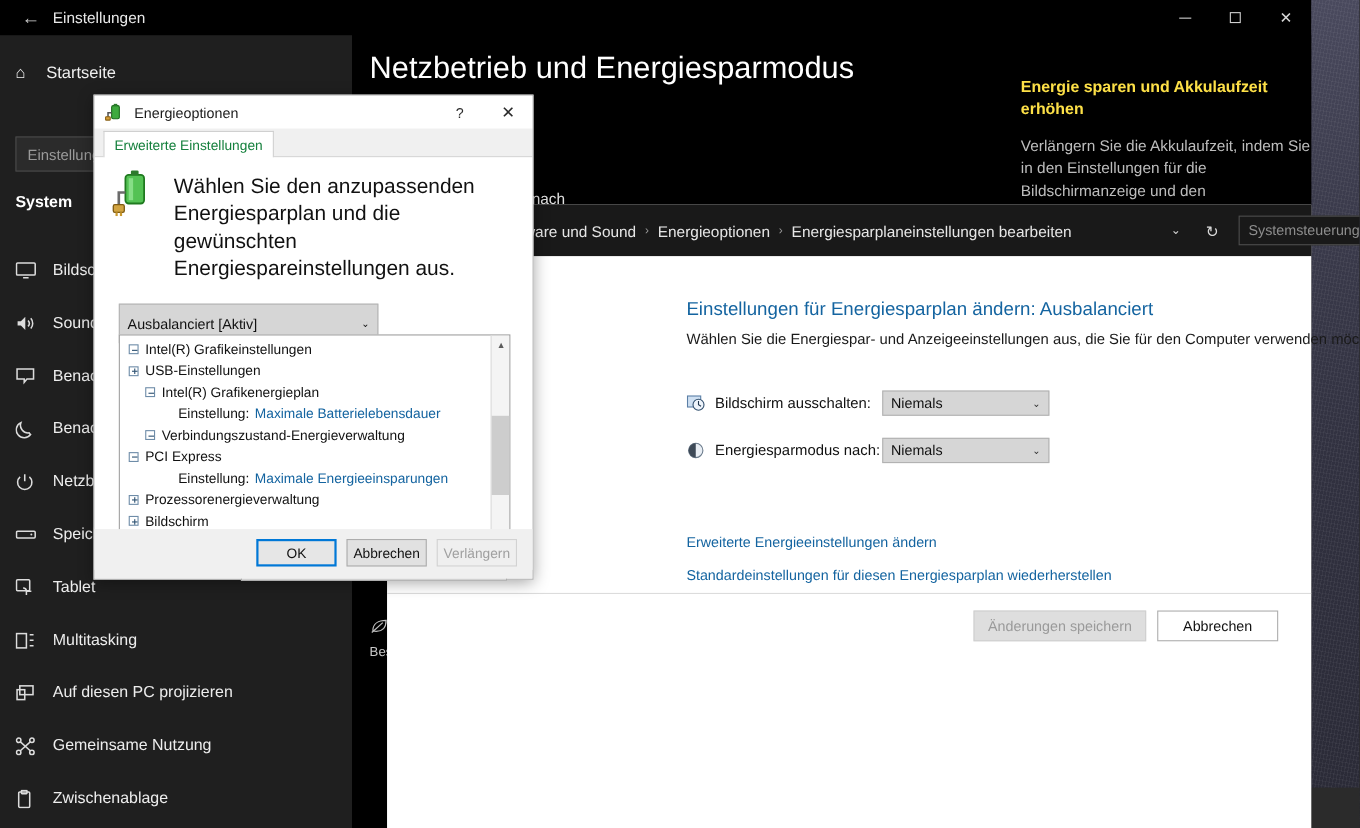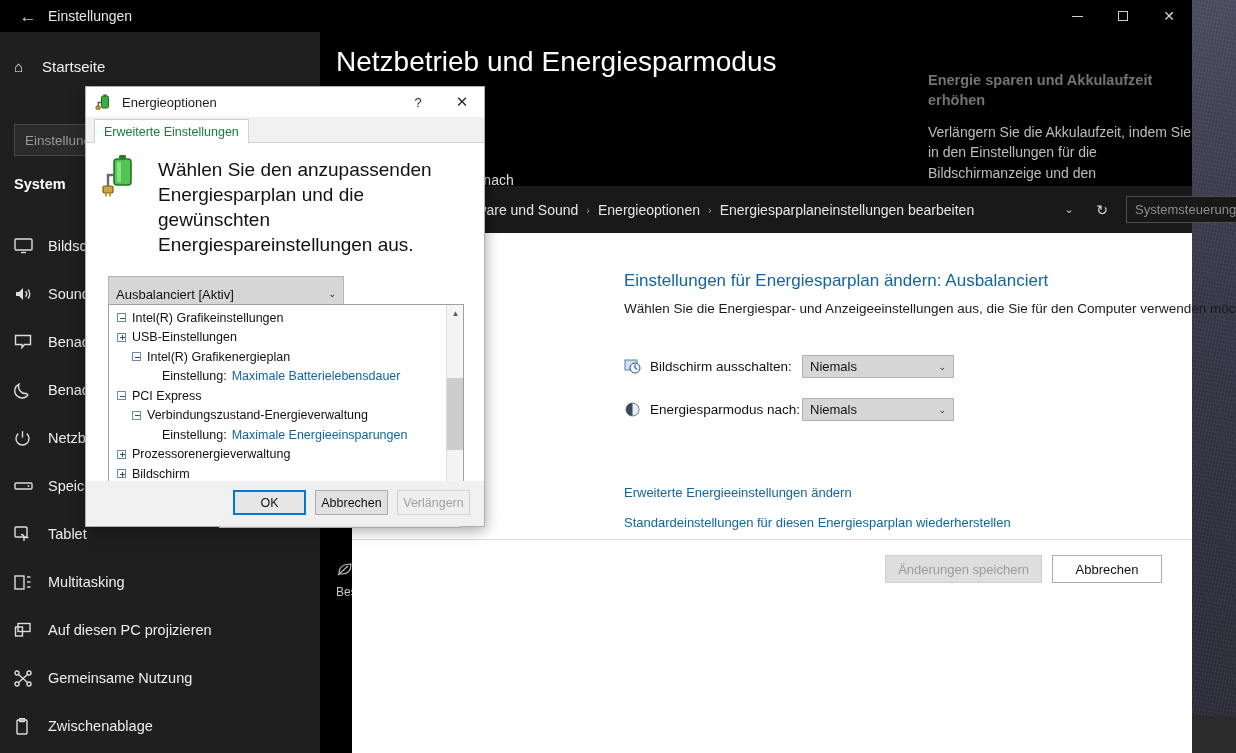--- a/index.html
+++ b/index.html
@@ -99,21 +99,21 @@
     font-size: 14px; color: #e0e0e0;
   }
   .sub-combo {
     position: absolute; left: 140px; top: 166px; width: 46px; height: 30px;
     border: 1px solid #6d6d6d; background: #000;
     display: flex; align-items: center; justify-content: center;
     color: #dcdcdc; font-size: 10px;
   }
   .right-info { position: absolute; left: 608px; top: 38px; width: 264px; }
   .right-info-title {
-    font-size: 14.5px; font-weight: bold; color: #737373; line-height: 1.38;
+    font-size: 14.5px; font-weight: bold; color: #fde047; line-height: 1.38;
   }
   .right-info-body {
     margin-top: 12px; font-size: 14px; color: #bdbdbd; line-height: 1.45;
   }
   .leaf-row {
     position: absolute; left: 16px; top: 528px; width: 120px;
     color: #c9c9c9; font-size: 12px;
   }
   .leaf-row .leaf-label { margin-top: 5px; }
 
@@ -593,28 +593,28 @@
           <div class="tree-row" style="padding-left:23px;">
             <span class="tw"></span>
             <span>Intel(R) Grafikenergieplan</span>
           </div>
 
           <div class="tree-row" style="padding-left:53px;">
             <span>Einstellung:</span>
             <span class="tree-val">Maximale Batterielebensdauer</span>
           </div>
 
+          <div class="tree-row" style="padding-left:23px;">
+            <span class="tw"></span>
+            <span>Verbindungszustand-Energieverwaltung</span>
+          </div>
+
           <div class="tree-row" style="padding-left:8px;">
             <span class="tw"></span>
             <span>PCI Express</span>
-          </div>
-
-          <div class="tree-row" style="padding-left:23px;">
-            <span class="tw"></span>
-            <span>Verbindungszustand-Energieverwaltung</span>
           </div>
 
           <div class="tree-row" style="padding-left:53px;">
             <span>Einstellung:</span>
             <span class="tree-val">Maximale Energieeinsparungen</span>
           </div>
 
           <div class="tree-row" style="padding-left:8px;">
             <span class="tw plus"></span>
             <span>Prozessorenergieverwaltung</span>

